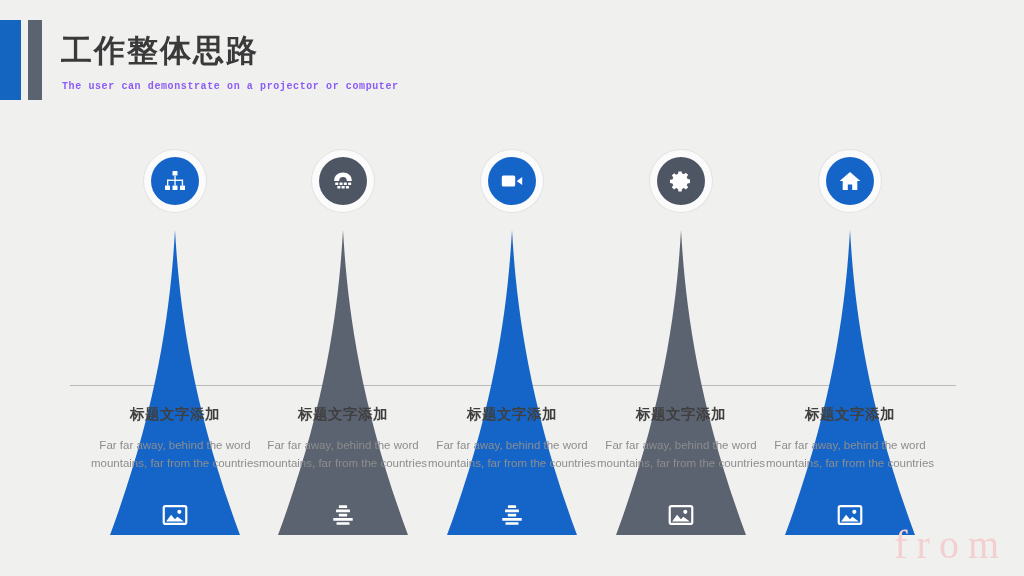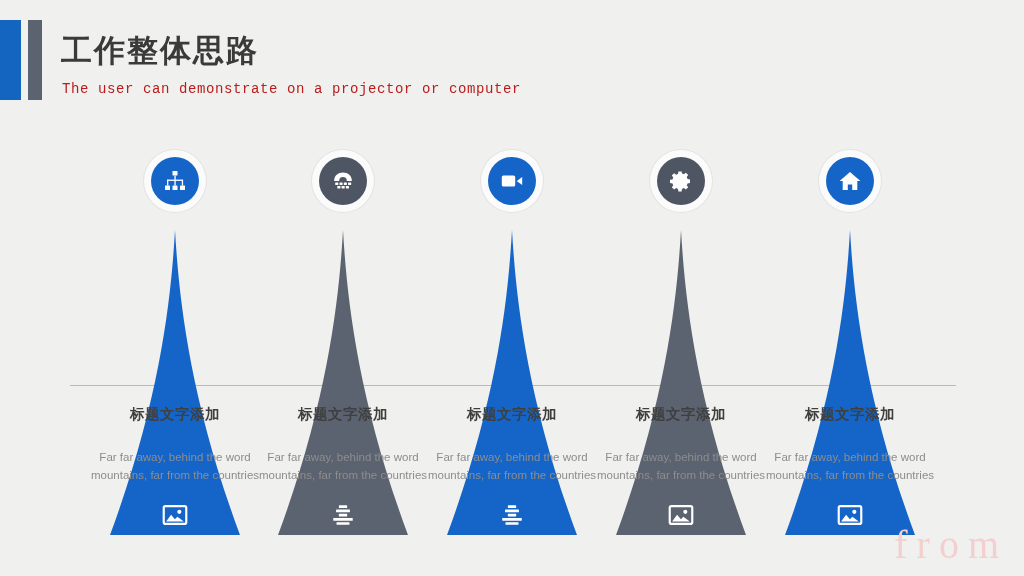--- a/index.html
+++ b/index.html
@@ -49,24 +49,25 @@
     color: #3a3a3a;
     letter-spacing: 2px;
     line-height: 44px;
     white-space: nowrap;
   }
   .page-subtitle {
     position: absolute;
     left: 62px;
     top: 81px;
     font-family: "Liberation Mono", "DejaVu Sans Mono", monospace;
-    font-size: 14px;
-    color: #b91c1c;
+    font-size: 10px;
+    color: #8b5cf6;
     letter-spacing: 0.6px;
     white-space: nowrap;
+    font-weight: bold;
   }
 
   
   .baseline {
     position: absolute;
     left: 70px;
     top: 385px;
     width: 886px;
     height: 1px;
     background: #b9b9b9;
@@ -155,21 +156,20 @@
   }
   .col-desc {
     position: absolute;
     left: 0;
     top: 286px;
     width: 170px;
     text-align: center;
     font-size: 11.5px;
     line-height: 18px;
     color: #8d8d8d;
-    margin-top: 12px;
   }
 
   
   .watermark {
     position: absolute;
     right: 16px;
     bottom: 8px;
     font-family: "Liberation Serif", serif;
     font-size: 40px;
     letter-spacing: 9px;

